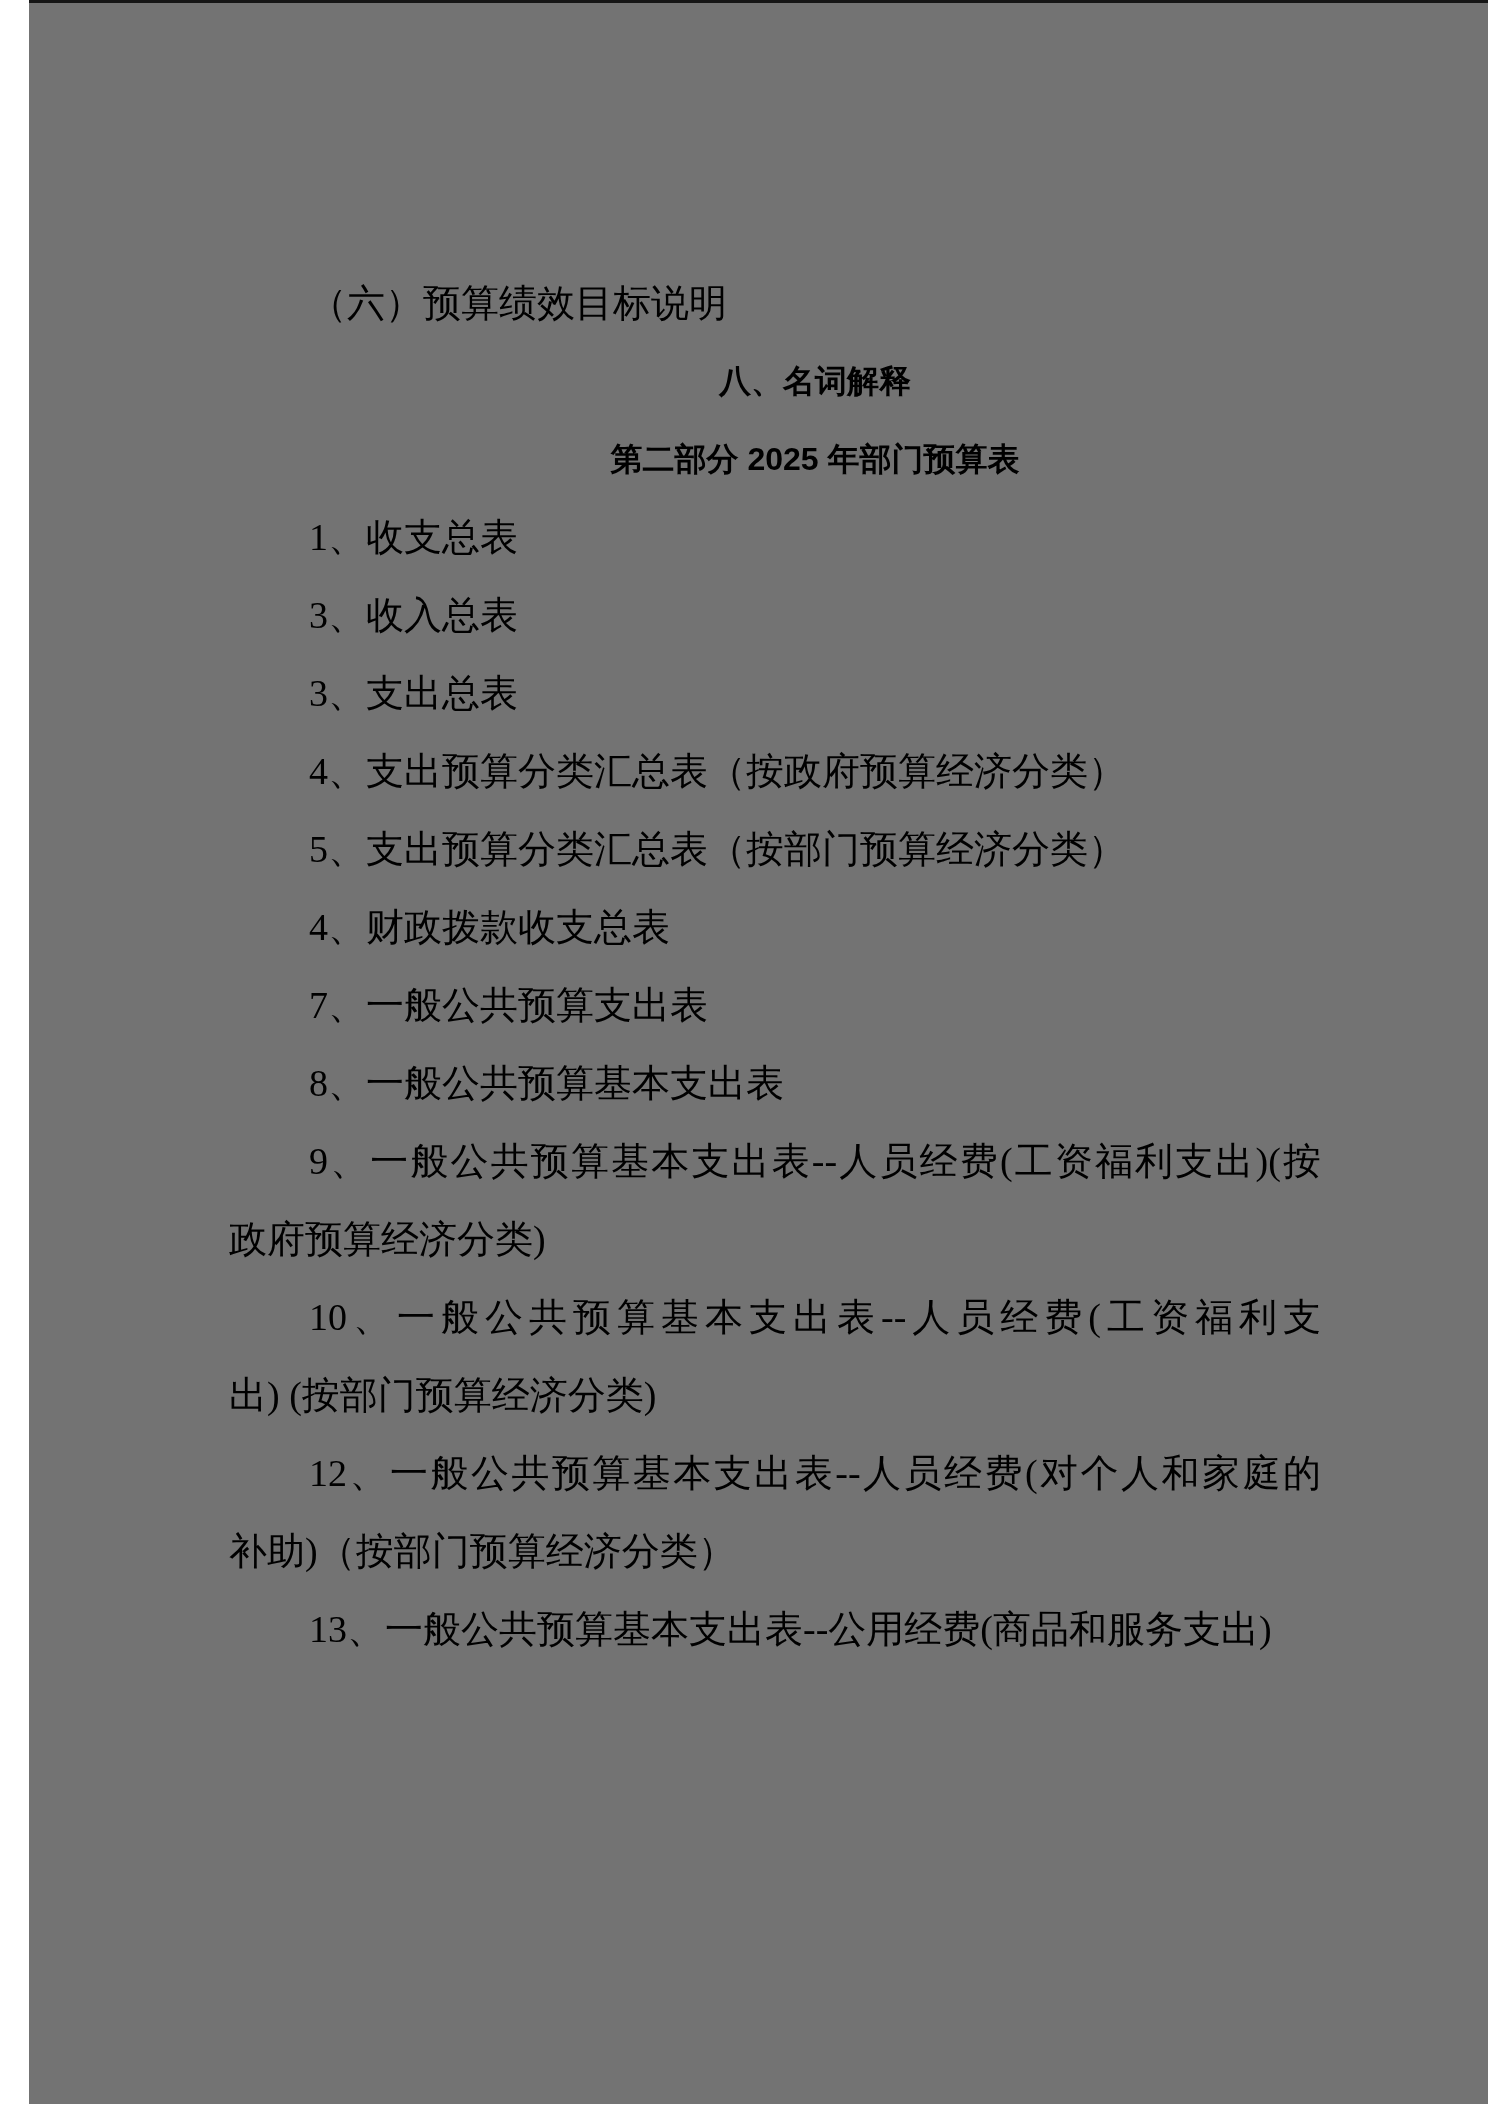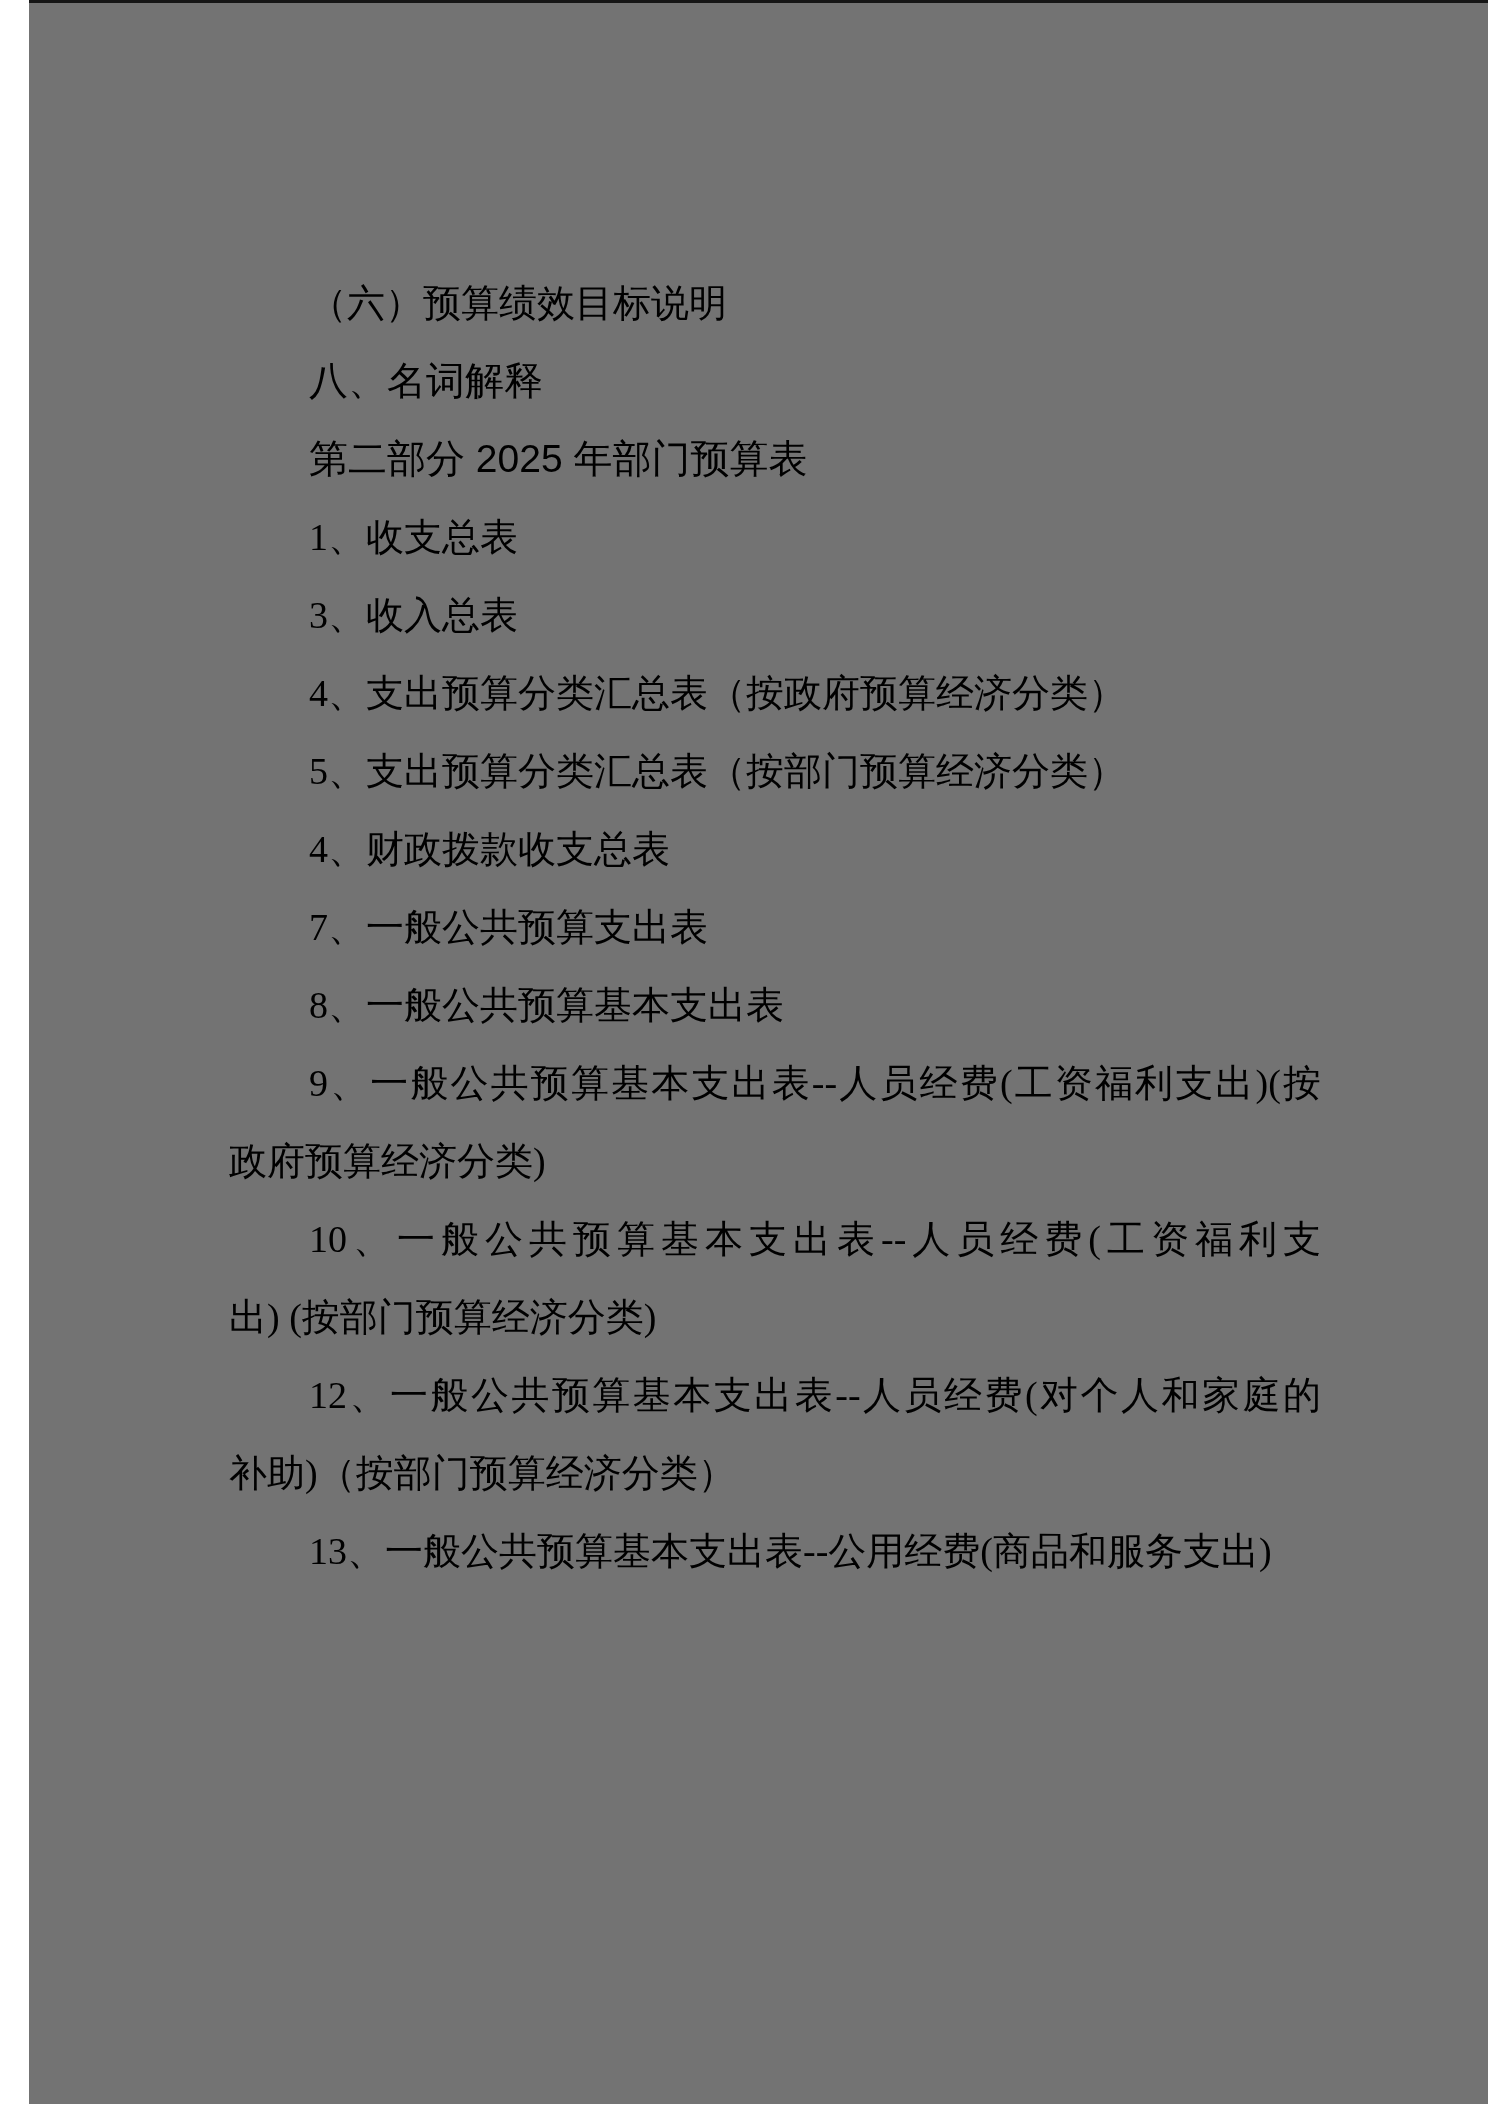--- a/index.html
+++ b/index.html
@@ -44,22 +44,23 @@
     line-height: 78px;
     white-space: nowrap;
   }
   .body-text {
     font-family: "Liberation Serif", "DejaVu Serif", serif;
     font-size: 38px;
     font-weight: 400;
   }
   .heading-text {
     font-family: "Liberation Sans", "DejaVu Sans", sans-serif;
-    font-size: 39px;
-    font-weight: 400;
+    font-size: 32px;
+    font-weight: 700;
+    text-align: center;
   }
   .indent {
     padding-left: 80px;
   }
   .stretch {
     white-space: normal;
     text-align: justify;
     text-align-last: justify;
     text-justify: inter-character;
   }
@@ -70,20 +71,21 @@
 <div id="page">
   <div id="top-edge"></div>
   <div id="right-edge"></div>
 
   <div id="content">
     <div class="line body-text indent">（六）预算绩效目标说明</div>
     <div class="line heading-text indent">八、名词解释</div>
     <div class="line heading-text indent">第二部分 2025 年部门预算表</div>
     <div class="line body-text indent">1、收支总表</div>
     <div class="line body-text indent">3、收入总表</div>
+    <div class="line body-text indent">3、支出总表</div>
     <div class="line body-text indent">4、支出预算分类汇总表（按政府预算经济分类）</div>
     <div class="line body-text indent">5、支出预算分类汇总表（按部门预算经济分类）</div>
     <div class="line body-text indent">4、财政拨款收支总表</div>
     <div class="line body-text indent">7、一般公共预算支出表</div>
     <div class="line body-text indent">8、一般公共预算基本支出表</div>
     <div class="line body-text indent stretch">9、一般公共预算基本支出表--人员经费(工资福利支出)(按</div>
     <div class="line body-text">政府预算经济分类)</div>
     <div class="line body-text indent stretch">10、一般公共预算基本支出表--人员经费(工资福利支</div>
     <div class="line body-text">出) (按部门预算经济分类)</div>
     <div class="line body-text indent stretch">12、一般公共预算基本支出表--人员经费(对个人和家庭的</div>

